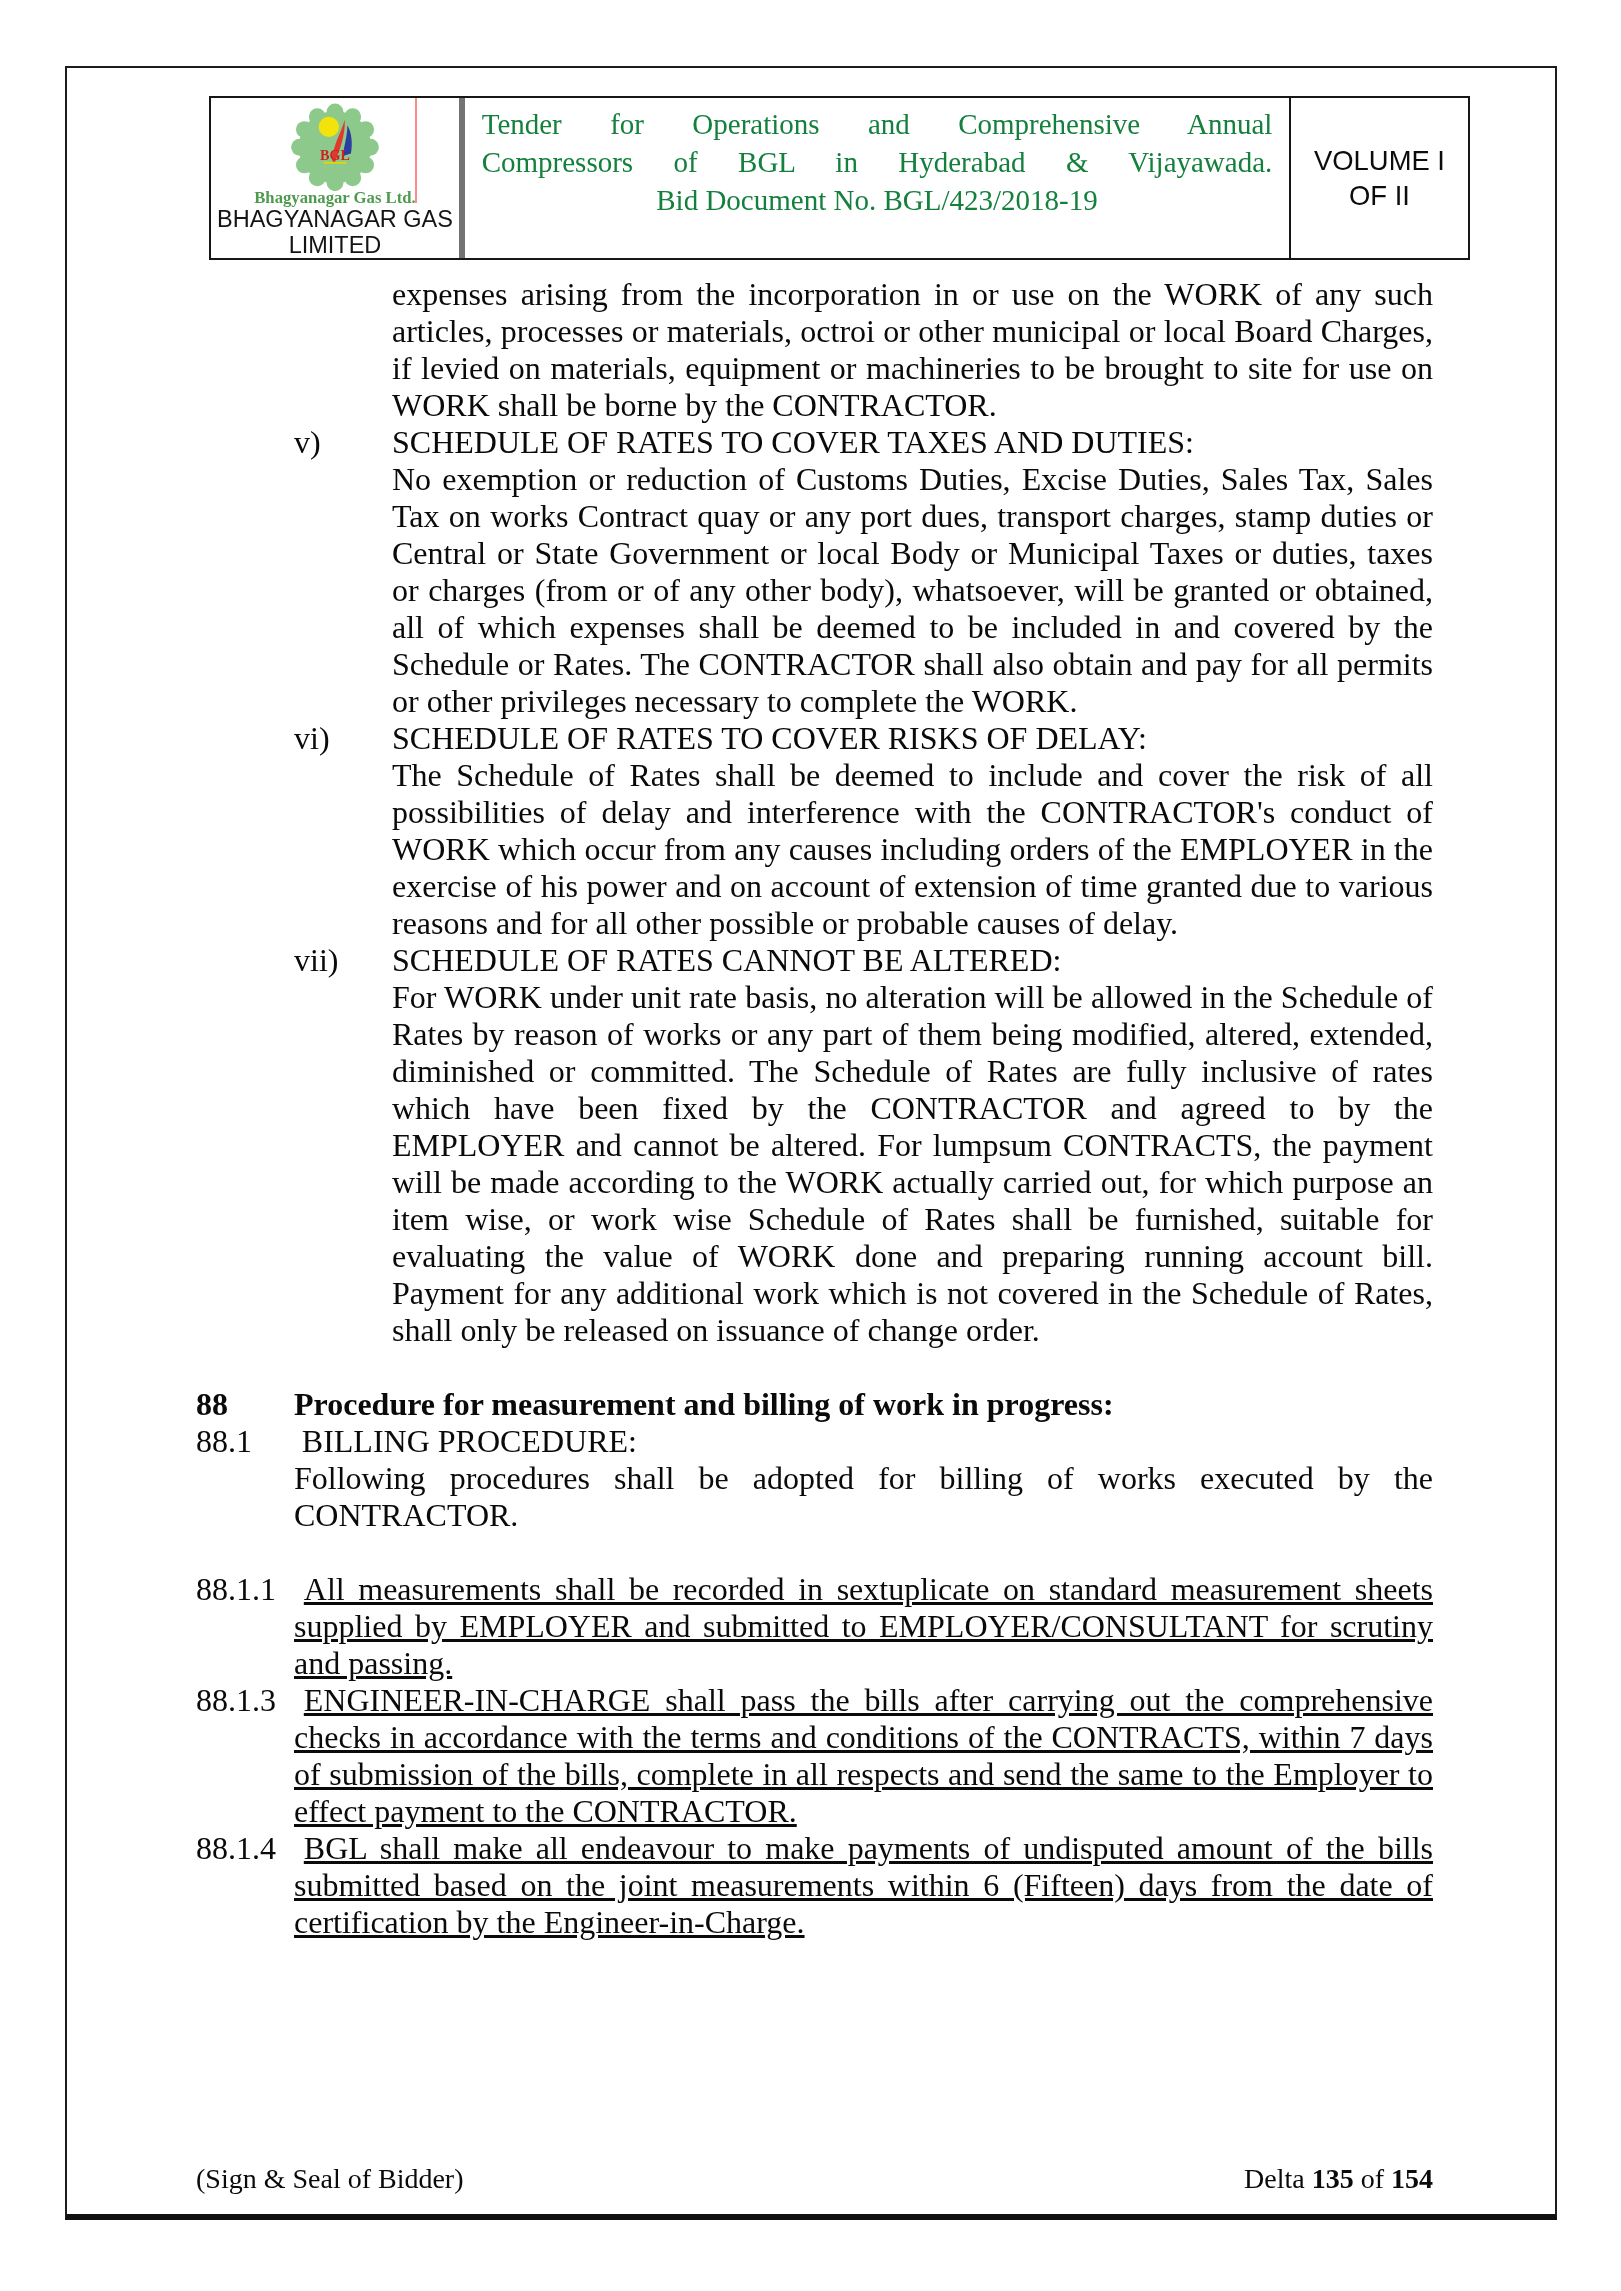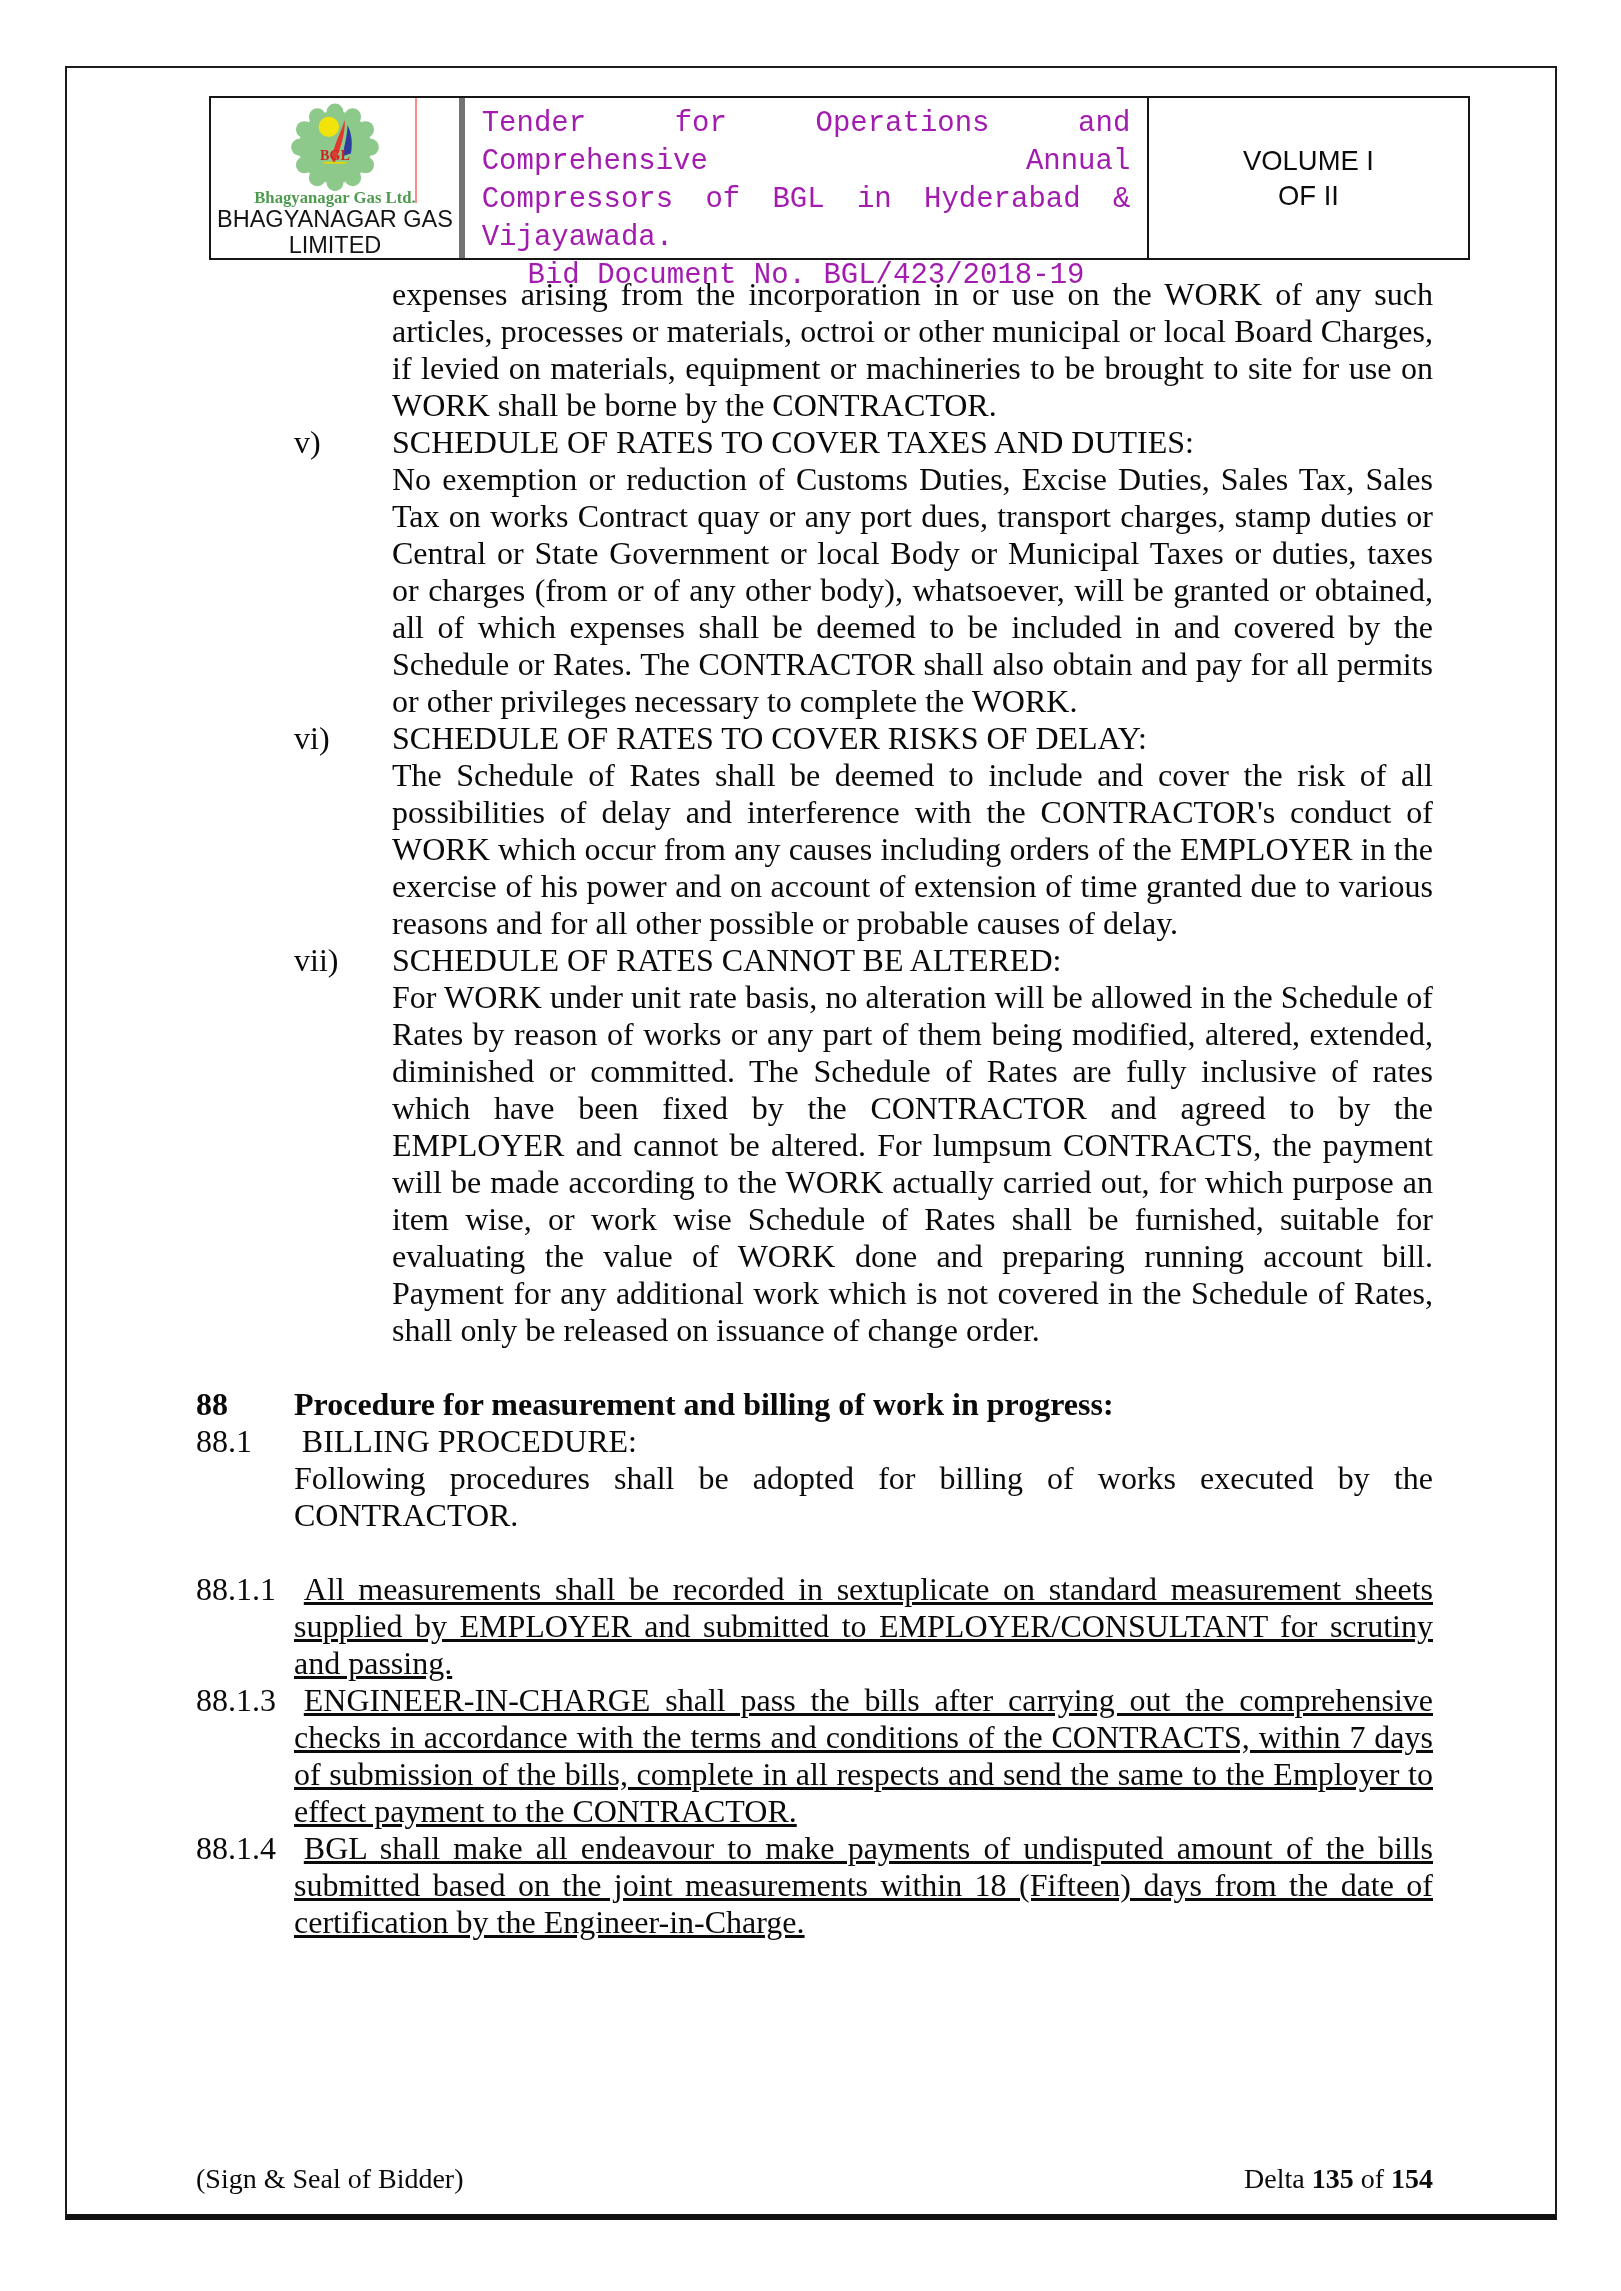--- a/index.html
+++ b/index.html
@@ -32,23 +32,23 @@
     font-size:16.7px; line-height:17.6px; color:#4e9a4e; margin-top:-2px;
   }
   .org-name {
     font-size:23.5px; line-height:25.5px; color:#141414; text-align:center;
   }
   .red-artifact {
     position:absolute; left:204px; top:0; width:2px; height:105px;
     background:#ff8a8a;
   }
   .c2 {
-    width:684px; border-right:2px solid #161616;
-    font-family:Liberation Mono, monospace; font-size:29px; line-height:38px;
-    padding:6.9px 16.7px 0 16.7px; color:#a21caf;
+    width:826px; border-right:2px solid #161616;
+    font-family:Liberation Serif, serif; font-size:29px; line-height:38px;
+    padding:6.9px 16.7px 0 16.7px; color:#15803d;
   }
   .tline { text-align:justify; text-align-last:justify; }
   .tsub  { text-align:center; }
   .c3 {
     flex:1; display:flex; flex-direction:column; justify-content:center;
     align-items:center; font-family:"Liberation Sans", sans-serif;
     font-size:27.4px; line-height:35px; color:#0c0c0c;
   }
 
   
@@ -163,21 +163,21 @@
       <div class="clause">
         <span class="snum">88.1.1</span>
         <div class="ctext">All measurements shall be recorded in sextuplicate on standard measurement sheets supplied by EMPLOYER and submitted to EMPLOYER/CONSULTANT for scrutiny and passing.</div>
       </div>
       <div class="clause">
         <span class="snum">88.1.3</span>
         <div class="ctext">ENGINEER-IN-CHARGE shall pass the bills after carrying out the comprehensive checks in accordance with the terms and conditions of the CONTRACTS, within 7 days of submission of the bills, complete in all respects and send the same to the Employer to effect payment to the CONTRACTOR.</div>
       </div>
       <div class="clause">
         <span class="snum">88.1.4</span>
-        <div class="ctext">BGL shall make all endeavour to make payments of undisputed amount of the bills submitted based on the joint measurements within 18 (Fifteen) days from the date of certification by the Engineer-in-Charge.</div>
+        <div class="ctext">BGL shall make all endeavour to make payments of undisputed amount of the bills submitted based on the joint measurements within 6 (Fifteen) days from the date of certification by the Engineer-in-Charge.</div>
       </div>
     </div>
   </div>
 
   <div class="footer">
     <span>(Sign &amp; Seal of Bidder)</span>
     <span class="pageinfo">
       <span>Delta</span>
       <b>135</b>
       <span>of</span>

